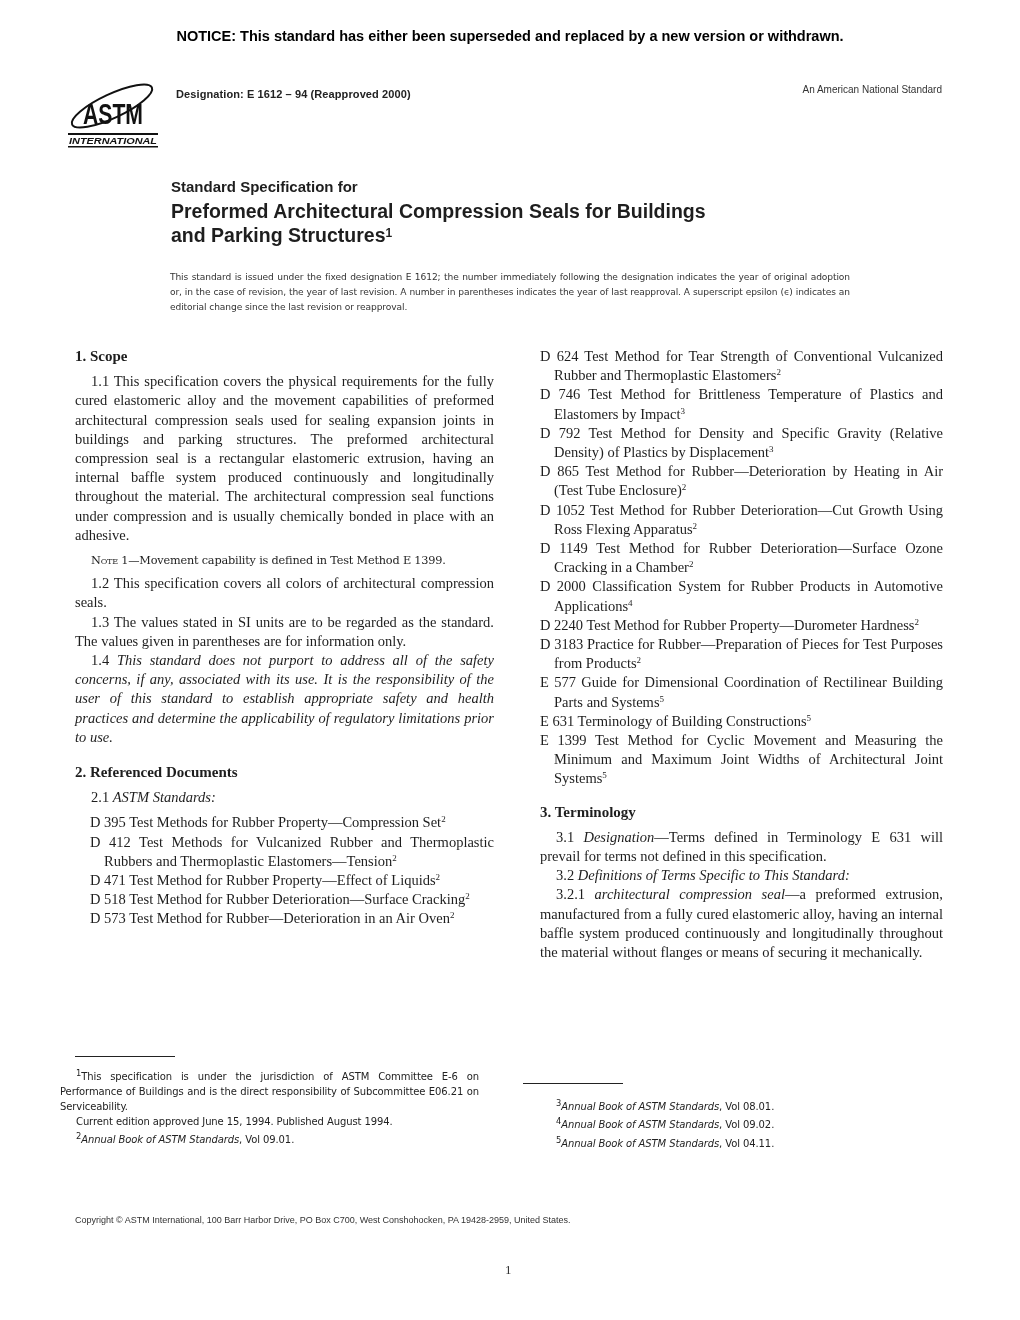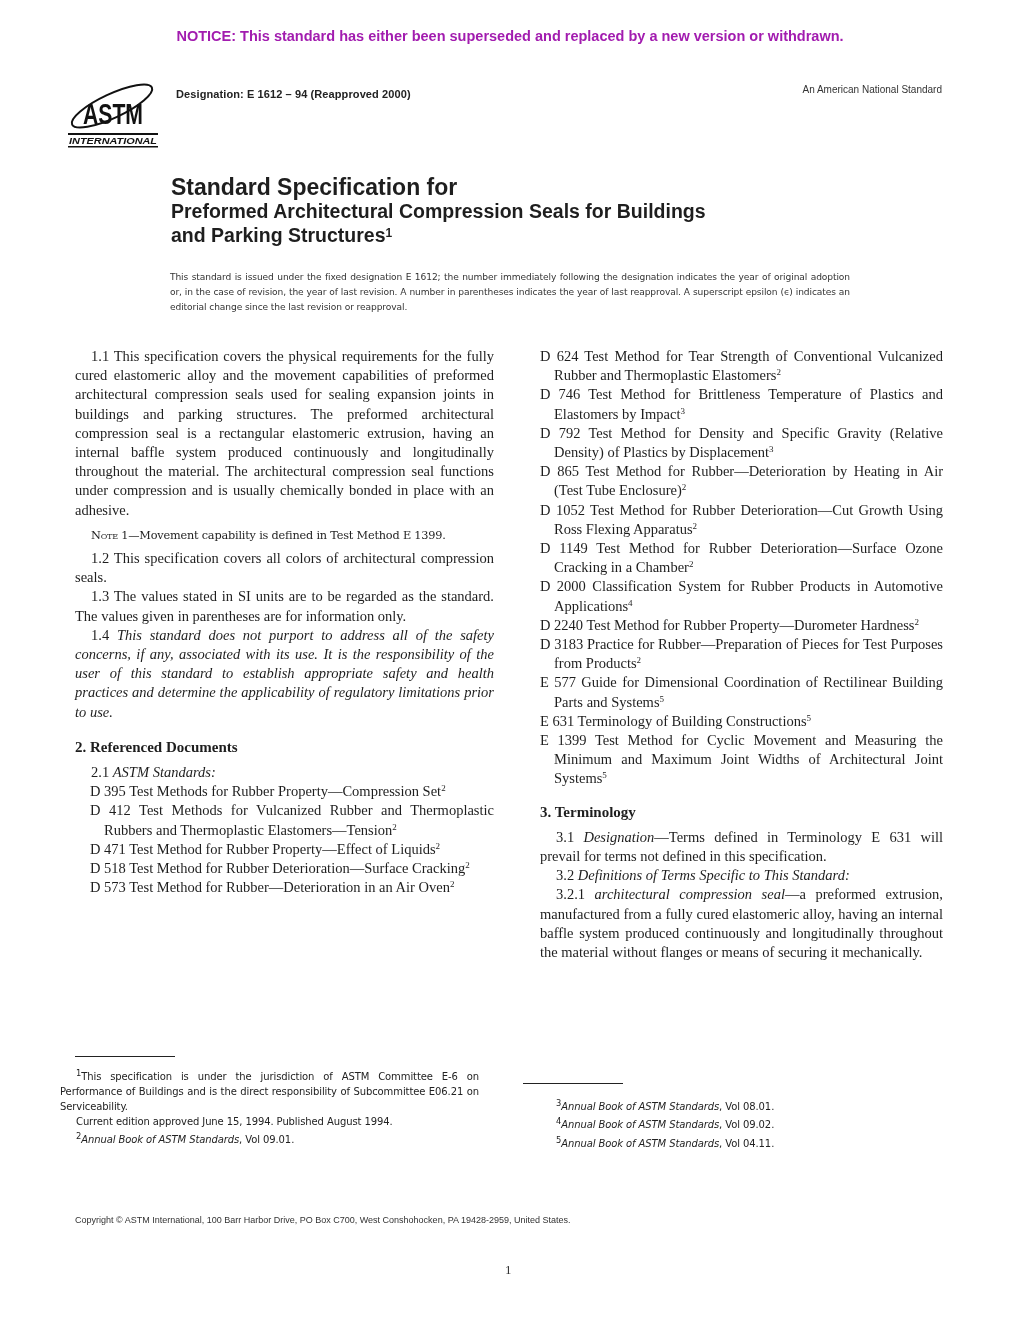--- a/index.html
+++ b/index.html
@@ -1,34 +1,34 @@
 <!DOCTYPE html>
 <html><head>
 <meta charset="utf-8">
 <style>
   html, body { margin:0; padding:0; background:#ffffff; }
   body { width:1020px; height:1320px; position:relative; overflow:hidden; color:#1a1a1a; font-family:"Liberation Serif", serif; }
-  .notice { position:absolute; top:28px; left:0; width:1020px; text-align:center; color:#a21caf; font-family:"Liberation Sans", sans-serif; font-weight:bold; font-size:14.5px; line-height:16px; }
+  .notice { position:absolute; top:28px; left:0; width:1020px; text-align:center; color:#000000; font-family:"Liberation Sans", sans-serif; font-weight:bold; font-size:14.5px; line-height:16px; }
   .logo { position:absolute; left:66px; top:74px; width:94px; height:76px; }
   .designation { position:absolute; left:176px; top:88px; font-family:"Liberation Sans", sans-serif; font-size:11px; font-weight:bold; color:#222; letter-spacing:0.1px; }
   .ans { position:absolute; right:78px; top:84px; font-family:"Liberation Sans", sans-serif; font-size:10px; color:#333; }
   .title { position:absolute; left:171px; top:175px; font-family:"Liberation Sans", sans-serif; font-weight:bold; font-size:19.5px; line-height:24px; color:#1e1e1e; }
-  .title .line1 { font-size:23px; }
+  .title .line1 { font-size:15px; }
   .title sup { font-size:12px; vertical-align:top; position:relative; top:-2px; }
   .issued { position:absolute; left:170px; top:270px; width:680px; font-family:"DejaVu Sans", sans-serif; font-size:9.1px; line-height:15px; color:#333; text-align:justify; letter-spacing:-0.1px; }
   .col { position:absolute; font-size:14.5px; line-height:19.2px; text-align:justify; color:#1e1e1e; }
   .col-left { left:75px; top:347px; width:419px; }
   .col-right { left:540px; top:347px; width:403px; }
   .h2 { font-weight:bold; font-size:15px; margin:0 0 6px 0; }
   .p { text-indent:16px; margin:0; }
   .it { font-style:italic; }
   .note { font-size:11.3px; margin:6px 0 4px 16px; font-family:"DejaVu Serif", serif; letter-spacing:-0.2px; }
   .note .sc { font-variant:small-caps; }
   .ref { padding-left:14px; text-indent:-14px; margin:0; text-align:justify; }
-  .refs-left { padding-left:15px; }
+  .refs-left { padding-left:15px;margin-top:6px; }
   sup.fn { font-size:9px; vertical-align:top; position:relative; top:-3px; }
   .sec2 { margin-top:16px; }
   .sec3 { margin-top:14px; }
   .fn-rule { position:absolute; height:1px; background:#222; }
   .footnotes { position:absolute; font-family:"DejaVu Sans", sans-serif; font-size:10px; line-height:15px; color:#222; letter-spacing:-0.1px; }
   .fn-left { left:60px; top:1066px; width:419px; text-align:justify; }
   .fn-right { left:540px; top:1096px; width:300px; }
   .fn-left .ind, .fn-right .ind { text-indent:16px; }
   .fn-it { font-style:italic; }
   .copyright { position:absolute; left:75px; top:1215px; font-family:"Liberation Sans", sans-serif; font-size:9px; color:#333; }
@@ -56,20 +56,21 @@
 
 <div class="title">
   <div class="line1">Standard Specification for</div>
   <div>Preformed Architectural Compression Seals for Buildings</div>
   <div><span>and Parking Structures</span><sup>1</sup></div>
 </div>
 
 <div class="issued">This standard is issued under the fixed designation E 1612; the number immediately following the designation indicates the year of original adoption or, in the case of revision, the year of last revision. A number in parentheses indicates the year of last reapproval. A superscript epsilon (ϵ) indicates an editorial change since the last revision or reapproval.</div>
 
 <div class="col col-left">
+  <div class="h2">1.  Scope</div>
   <p class="p">1.1  This specification covers the physical requirements for the fully cured elastomeric alloy and the movement capabilities of preformed architectural compression seals used for sealing expansion joints in buildings and parking structures. The preformed architectural compression seal is a rectangular elastomeric extrusion, having an internal baffle system produced continuously and longitudinally throughout the material. The architectural compression seal functions under compression and is usually chemically bonded in place with an adhesive.</p>
   <div class="note"><span class="sc">Note 1</span><span>—Movement capability is defined in Test Method E 1399.</span></div>
   <p class="p">1.2  This specification covers all colors of architectural compression seals.</p>
   <p class="p">1.3  The values stated in SI units are to be regarded as the standard. The values given in parentheses are for information only.</p>
   <p class="p"><span>1.4 </span><span class="it">This standard does not purport to address all of the safety concerns, if any, associated with its use. It is the responsibility of the user of this standard to establish appropriate safety and health practices and determine the applicability of regulatory limitations prior to use.</span></p>
 
   <div class="h2 sec2">2.  Referenced Documents</div>
   <p class="p"><span>2.1 </span><span class="it">ASTM Standards:</span></p>
   <div class="refs-left">
     <p class="ref"><span>D 395 Test Methods for Rubber Property—Compression Set</span><sup class="fn">2</sup></p>

